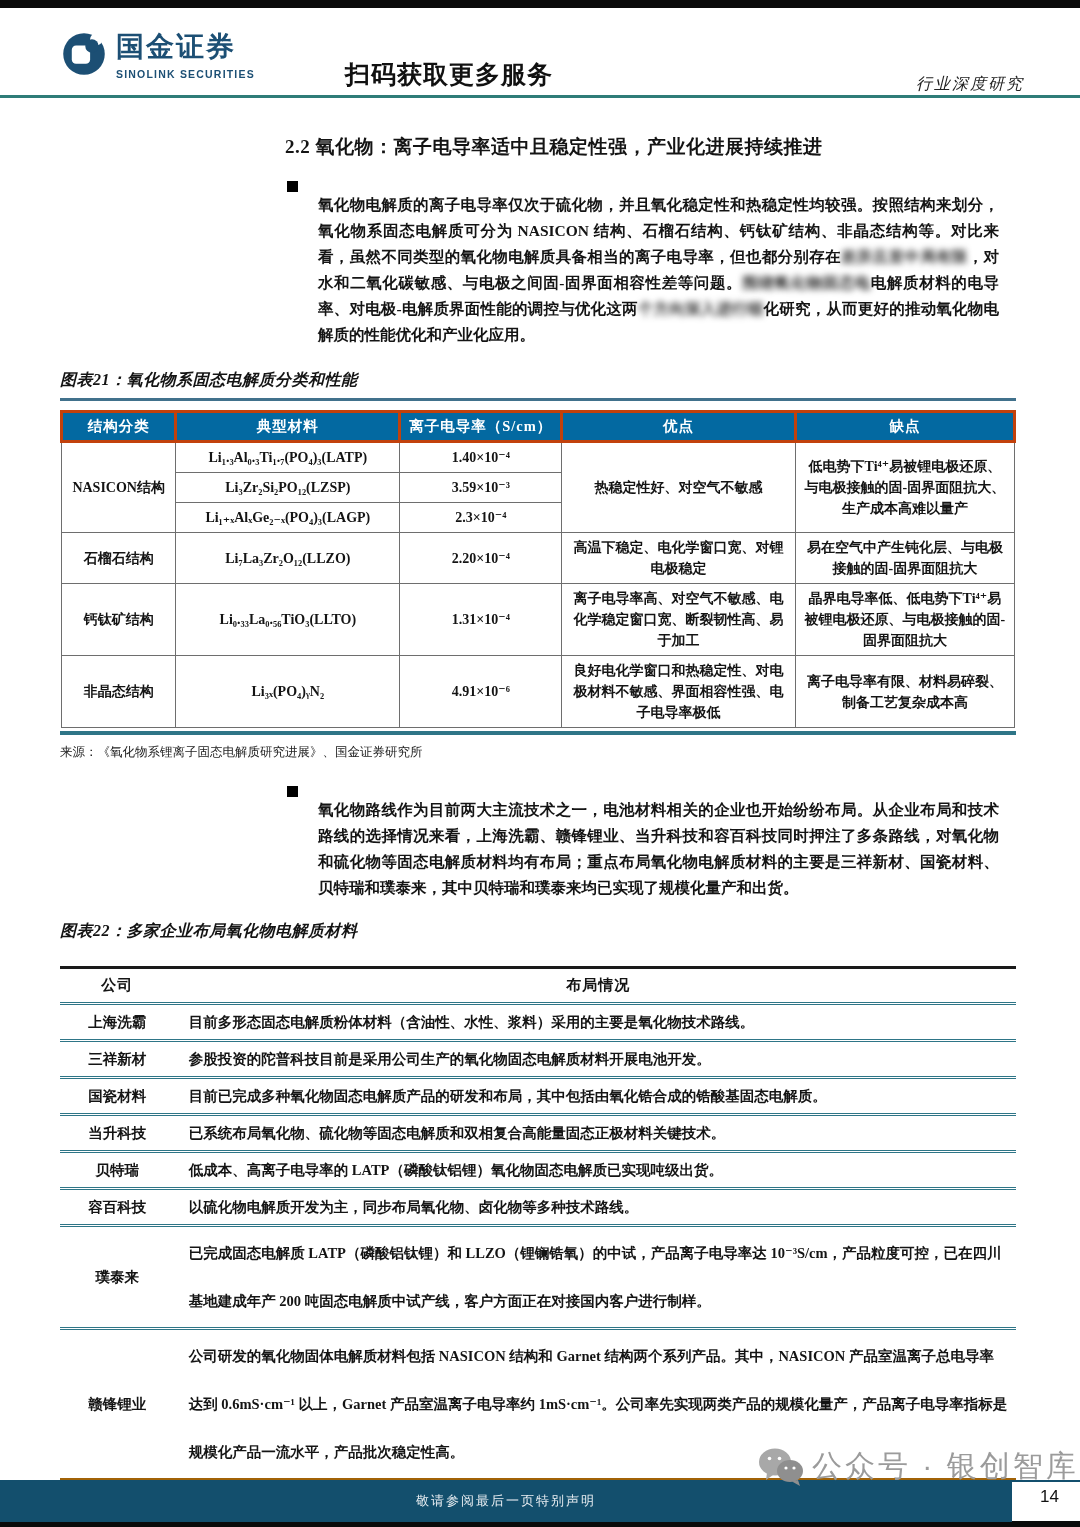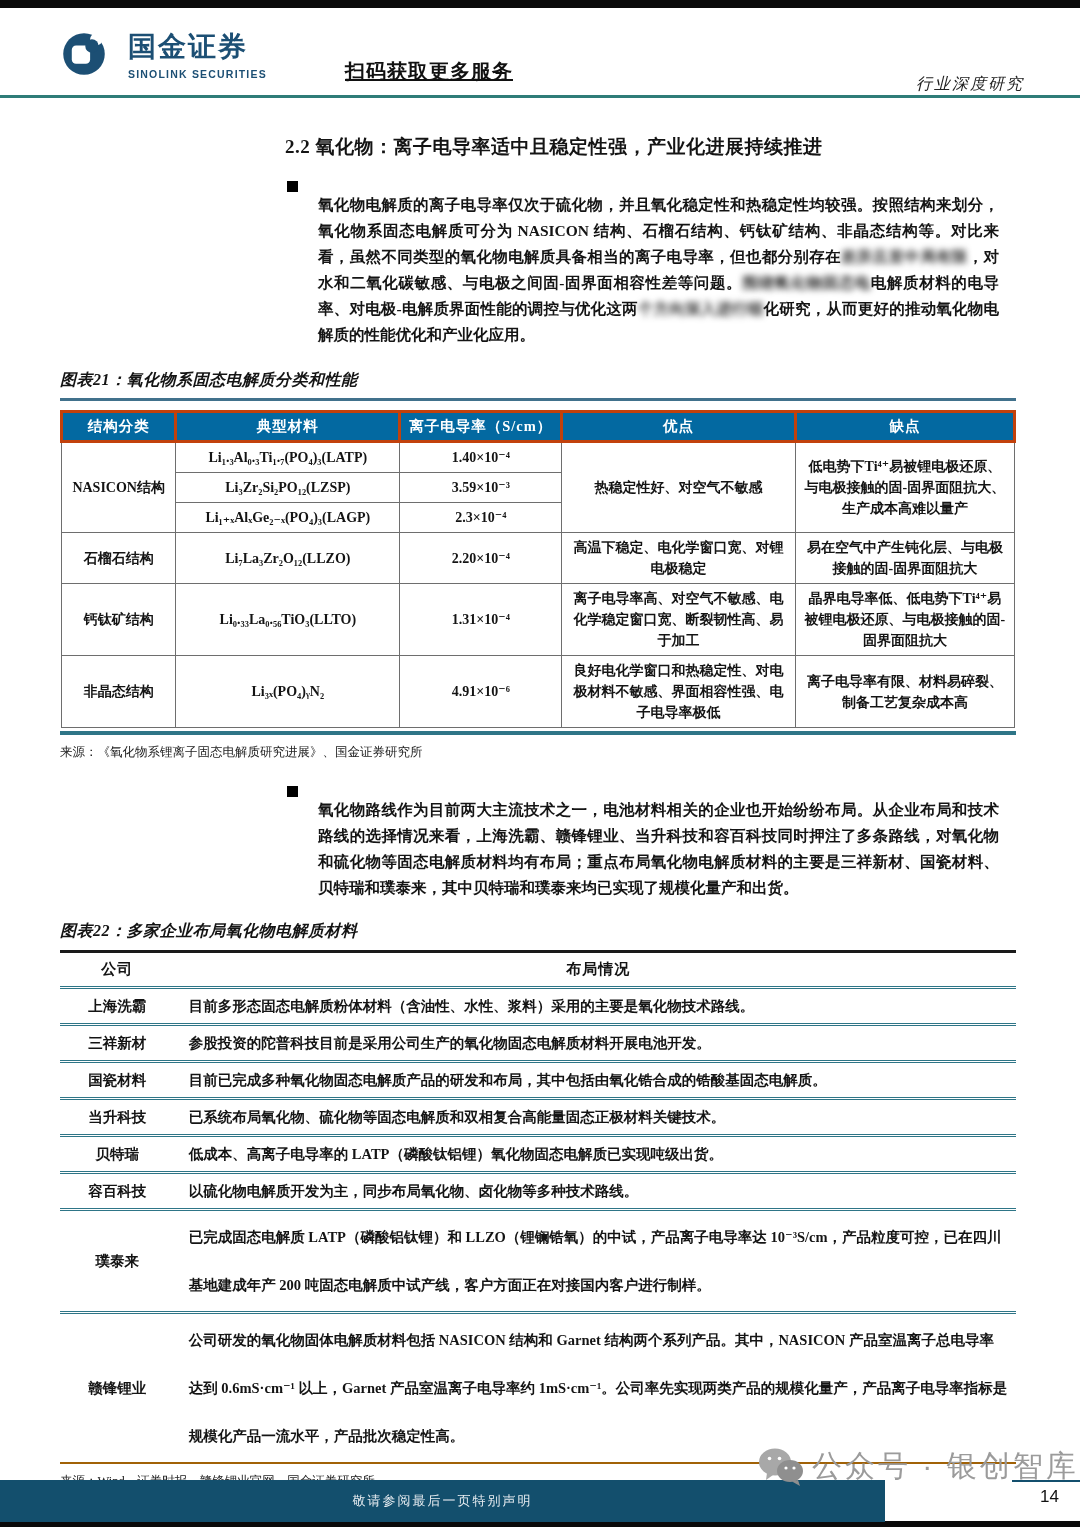--- a/index.html
+++ b/index.html
@@ -6,26 +6,26 @@
   html,body { background:#e8e8e8; }
   .page {
     position:relative; width:1080px; height:1527px; margin:0 auto;
     background:#ffffff; overflow:hidden;
     font-family:"Liberation Serif","DejaVu Serif",serif; color:#141414;
   }
   .bar-top    { position:absolute; top:0; left:0; right:0; height:8px; background:#0a0a0a; }
   .bar-bottom { position:absolute; bottom:0; left:0; right:0; height:6px; background:#0a0a0a; }
 
   
-  .logo { position:absolute; top:28px; left:62px; display:flex; align-items:center;gap:12px; }
+  .logo { position:absolute; top:28px; left:62px; display:flex; align-items:center; }
   .logo-icon { width:44px; height:44px; margin-right:10px; }
   .logo-txt .cn { font-size:28px; font-weight:bold; color:#1c4f74; font-family:"Liberation Sans",sans-serif; letter-spacing:2px; }
   .logo-txt .en { font-size:10.5px; font-weight:bold; color:#1c4f74; font-family:"Liberation Sans",sans-serif; letter-spacing:1.2px; margin-top:2px; }
-  .scan-text { position:absolute; top:58px; left:345px; font-size:20px; font-weight:bold;
-               font-family:"Liberation Sans",sans-serif; color:#111; letter-spacing:1px;text-decoration:underline; }
+  .scan-text { position:absolute; top:58px; left:345px; font-size:25px; font-weight:bold;
+               font-family:"Liberation Sans",sans-serif; color:#111; letter-spacing:1px; }
   .report-type { position:absolute; top:74px; right:56px; font-size:16px; font-style:italic; color:#222; letter-spacing:2px; }
   .header-rule { position:absolute; top:95px; left:0; right:0; height:3px; background:#2e7c78; }
 
   
   .main { position:absolute; top:116px; left:0; width:1080px; }
 
   .sec-heading { margin:18px 70px 0 285px; font-size:19px; font-weight:bold; letter-spacing:0.5px; }
   .bullet-para { display:flex; margin:14px 70px 0 287px;flex-direction:column; }
   .bullet-sq { flex:0 0 11px; width:11px; height:11px; background:#000; margin-top:7px; }
   .para-text { margin-left:31px; width:681px; font-size:15.5px; line-height:26px;
@@ -44,36 +44,36 @@
             font-weight:bold; font-size:14.5px; letter-spacing:1px; }
   .t21 td { border:1px solid #6e6e6e; text-align:center; vertical-align:middle;
             padding:4px 6px; font-weight:600; line-height:21px; }
   .t21 .c-class { width:12%; }
   .t21 .c-mat   { width:23.5%; }
   .t21 .c-cond  { width:17%; }
   .t21 .c-pros  { width:24.5%; }
   .t21 .c-cons  { width:23%; }
 
   
-  table.t22 { width:100%; border-collapse:collapse; margin-top:8px; font-size:14.5px;
-              border-top:3px solid #1a1a1a; border-bottom:2px solid #a16207; }
+  table.t22 { width:100%; border-collapse:collapse; margin-top:24px; font-size:14.5px;
+              border-top:3px solid #1a1a1a; border-bottom:4px solid #a16207; }
   .t22 th { padding:7px 4px; font-weight:bold; font-size:15px; letter-spacing:1px; }
   .t22 td { padding:6px 4px; vertical-align:middle; font-weight:600; line-height:22px; }
   .t22 tr + tr th, .t22 tr + tr td { border-top:3px double #2e7587; }
   .t22 .c-company { width:12%; text-align:center; }
   .t22 .c-desc { text-align:left; padding-left:14px; padding-right:8px; }
   .t22 .tall td { line-height:48px; padding-top:2px; padding-bottom:2px; }
 
   
   .watermark { position:absolute; top:1446px; left:758px; display:flex; align-items:center;
                color:#9b9b9b; z-index:6; }
   .watermark .wm-text { font-size:30px; letter-spacing:3px; font-weight:500;
                         font-family:"Liberation Sans",sans-serif; }
   .wm-icon { width:46px; height:40px; margin-right:8px; }
-  .footer-bar { position:absolute; top:1480px; left:0; width:885px; height:42px;
+  .footer-bar { position:absolute; top:1480px; left:0; width:1012px; height:42px;
                 background:#134f6d; z-index:3; }
   .footer-bar .disclaimer { display:block; text-align:center; color:#e9eef2; font-size:13px;
                             line-height:42px; letter-spacing:2px; }
   .footer-line { position:absolute; top:1480px; left:1012px; right:0; height:2px; background:#134f6d; }
   .page-num { position:absolute; top:1487px; left:1040px; font-size:17px; color:#111;
               font-family:"Liberation Sans",sans-serif; z-index:4; }
 </style>
 </head>
 <body>
 

